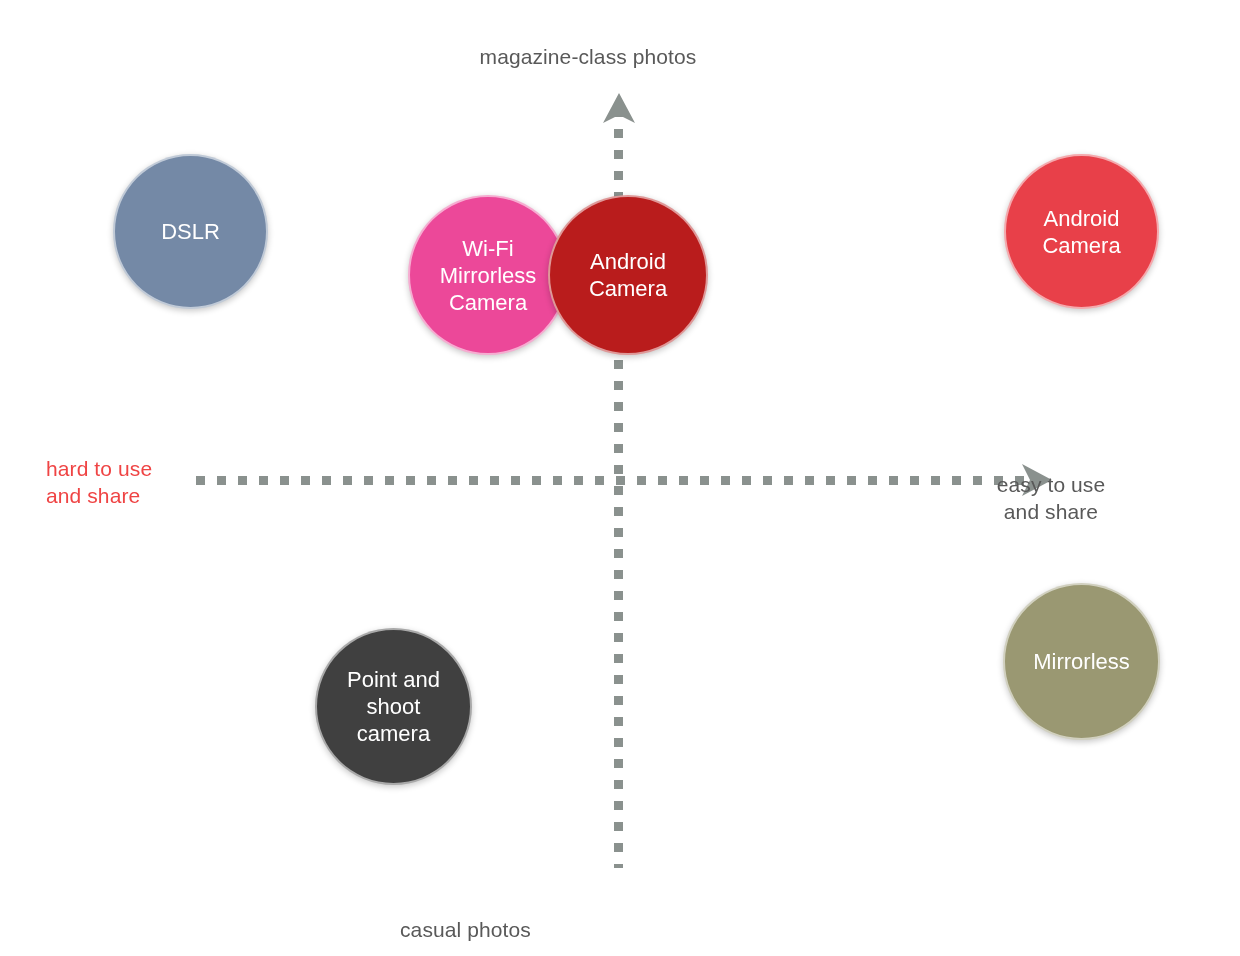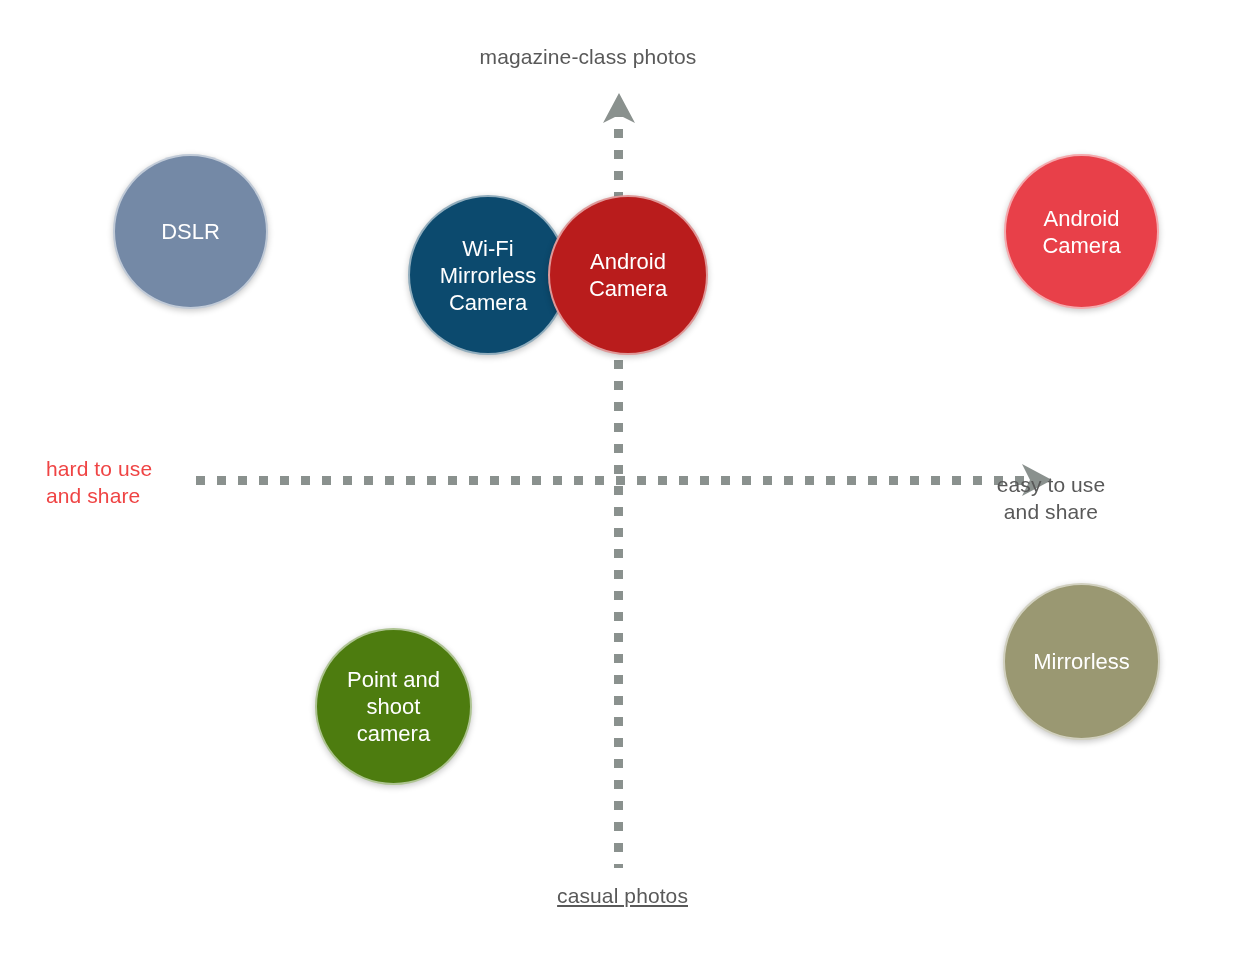--- a/index.html
+++ b/index.html
@@ -74,24 +74,23 @@
     letter-spacing: 0.1px;
   }
   .label-top {
     left: 440px;
     top: 43px;
     width: 296px;
     text-align: center;
   }
   .label-bottom {
     left: 400px;
-    top: 882px;
+    top: 916px;
     width: 288px;
-    text-align: right;
-    text-decoration: underline;
+    text-align: left;
   }
   .label-left {
     left: 46px;
     top: 455px;
     width: 220px;
     text-align: left;
   }
   .label-right {
     left: 941px;
     top: 455px;
@@ -156,37 +155,37 @@
   <div class="axis-label label-left" style="color: #ef4444;">hard to use
 and share</div>
 
   <div class="axis-label label-right" style="color: rgb(89, 89, 89);">easy to use
 and share</div>
 
   <div class="bubble b-dslr" style="background-color: rgb(116, 137, 166);">
     <span>DSLR</span>
   </div>
 
-  <div class="bubble b-wifi" style="background-color: #0c4a6e;">
+  <div class="bubble b-wifi" style="background-color: #ec4899;">
     <span>Wi-Fi
 Mirrorless
 Camera</span>
   </div>
 
   <div class="bubble b-android" style="background-color: #b91c1c;">
     <span>Android
 Camera</span>
   </div>
 
   <div class="bubble b-relonch" style="background-color: rgb(232, 64, 73);">
     <span>Android
 Camera</span>
   </div>
 
-  <div class="bubble b-point" style="background-color: #4d7c0f;">
+  <div class="bubble b-point" style="background-color: #404040;">
     <span>Point and
 shoot
 camera</span>
   </div>
 
   <div class="bubble b-smart" style="background-color: rgb(154, 152, 114);">
     <span>Mirrorless</span>
   </div>
 
 </div>

